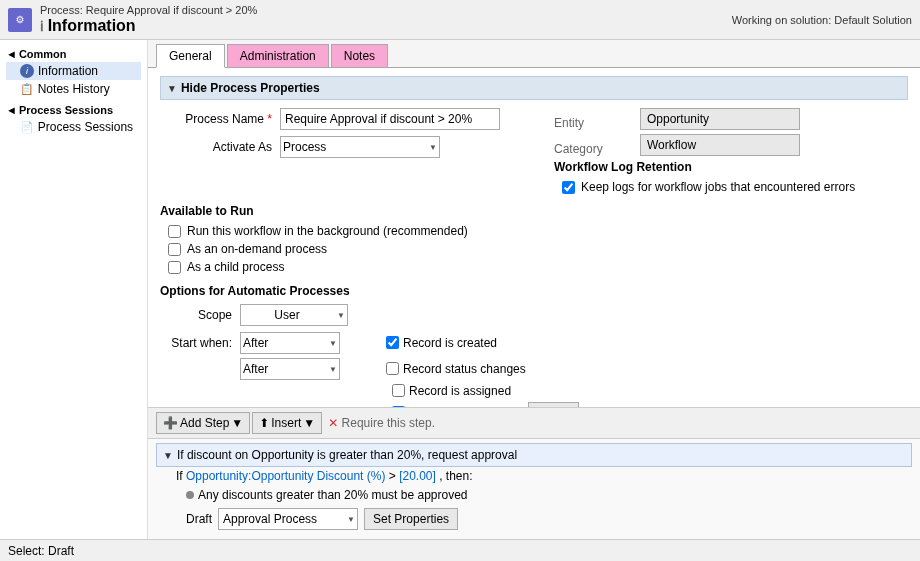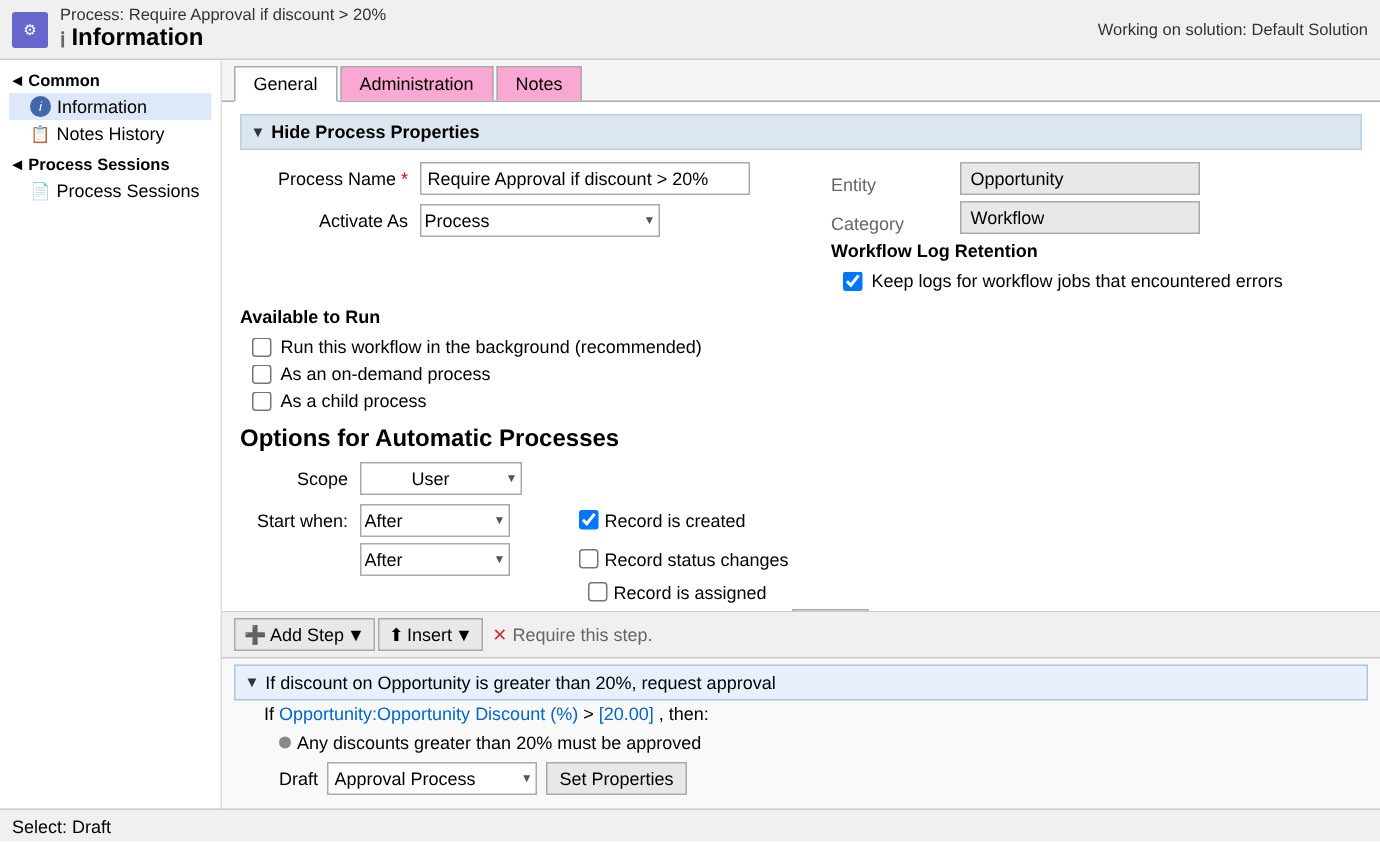--- a/index.html
+++ b/index.html
@@ -64,21 +64,21 @@
 
     
     .checkbox-row { display: flex; align-items: center; gap: 6px; padding: 2px 0 2px 8px; font-size: 12px; }
     .checkbox-row input[type=checkbox] { width: 13px; height: 13px; }
 
     
     .sub-section-title { font-size: 12px; font-weight: 600; margin-bottom: 4px; padding-left: 0; }
     .section-divider { margin: 8px 0; }
 
     
-    .options-title { font-size: 16px; font-weight: 600; margin-bottom: 6px; }
+    .options-title { font-size: 12px; font-weight: 600; margin-bottom: 6px; }
 
     
     .start-when-row { display: flex; align-items: center; margin-bottom: 4px; }
     .start-when-label { width: 80px; font-size: 12px; text-align: right; padding-right: 8px; }
 
     
     .wlr-title { font-size: 12px; font-weight: 700; margin-bottom: 4px; }
 
     
     .workflow-area { border-top: 1px solid #ccc; padding: 0; background: #f9f9f9; }

